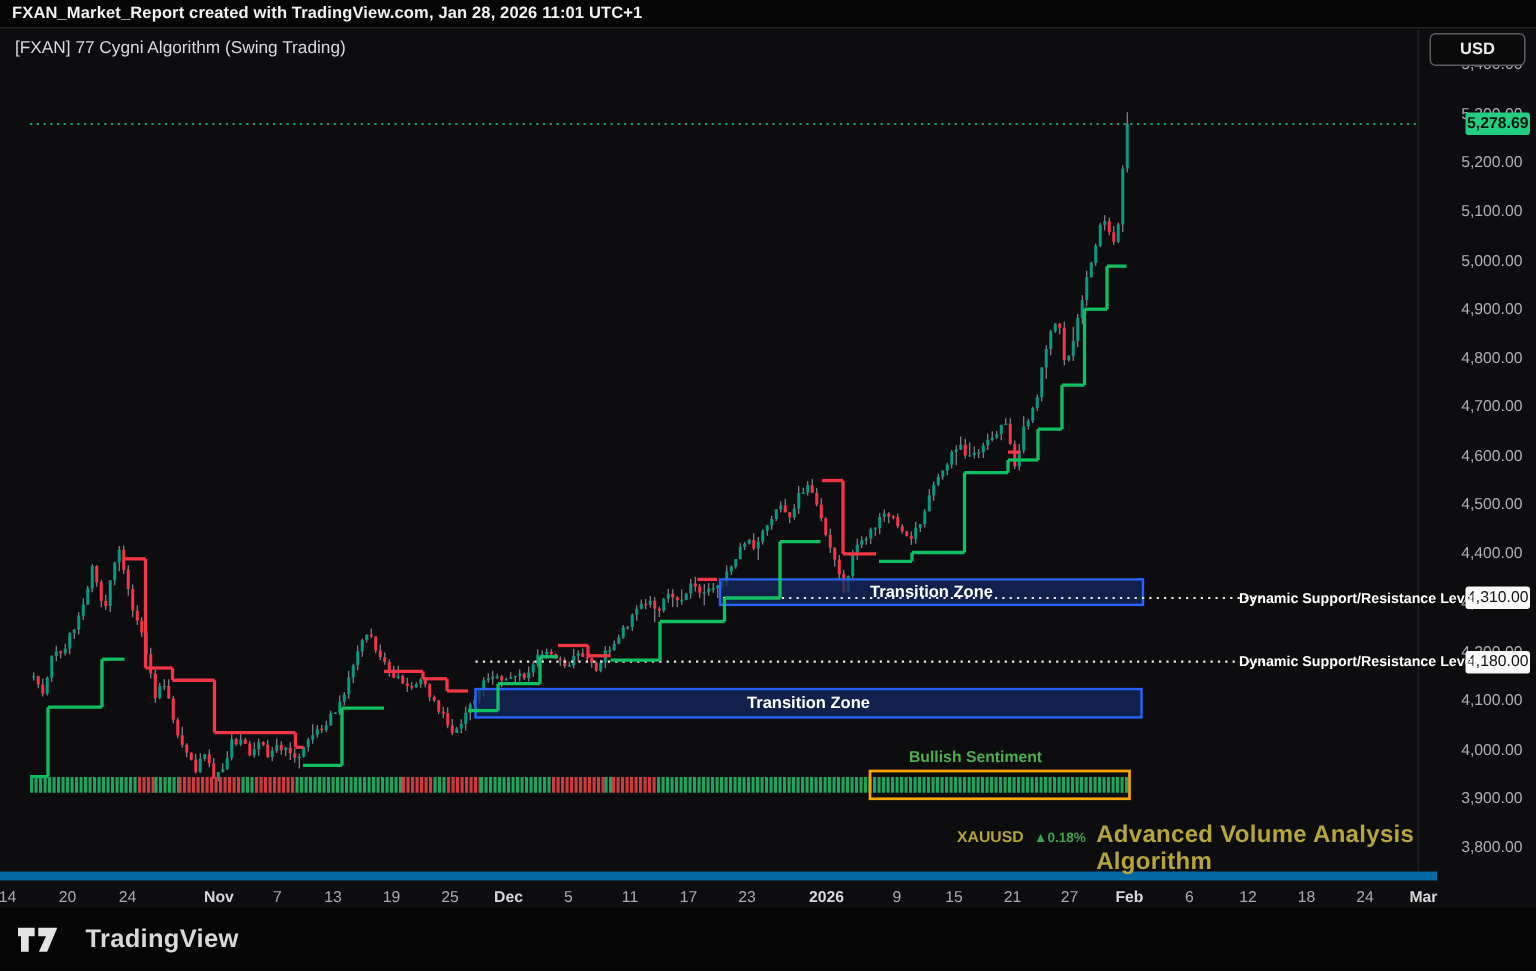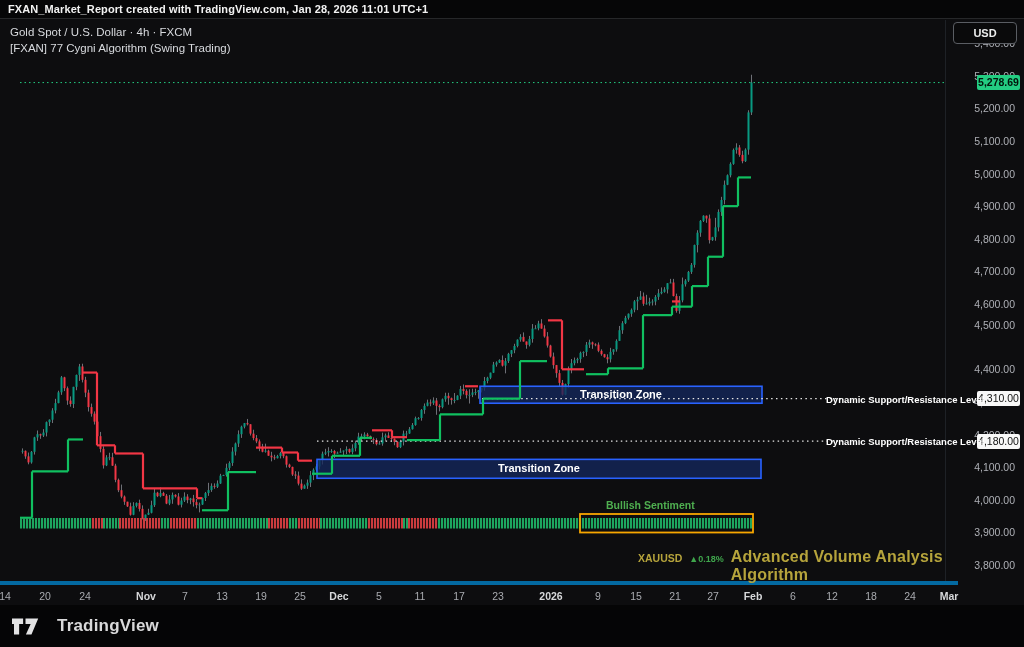--- a/index.html
+++ b/index.html
@@ -35,21 +35,21 @@
   .chip.white{background:#f8f8f8;color:#111;}
   .chip.green{background:#23cd82;color:#03160c;font-weight:700;}
   .usd-btn{
     position:absolute;top:2px;left:7px;right:7px;height:20px;
     background:#0a0a0b;border:1px solid #5a5d63;border-radius:4px;
     color:#eceded;font-size:11px;font-weight:700;
     display:flex;align-items:center;justify-content:center;z-index:6;
   }
   .xaxis{
     position:absolute;top:581px;left:0;width:958px;height:24px;
-    border-top:4px solid #0369a1;box-sizing:border-box;background:#0d0d0f;
+    border-top:6px solid #0369a1;box-sizing:border-box;background:#0d0d0f;
   }
   .xlabel{
     position:absolute;top:5px;width:40px;margin-left:-20px;text-align:center;
     color:#a9abb0;font-size:10.5px;white-space:nowrap;
   }
   .xlabel.major{color:#d7d8da;font-weight:700;}
   .sr-label{
     position:absolute;color:#fff;font-size:9.5px;font-weight:700;white-space:nowrap;z-index:4;
   }
   .bullish-label{
@@ -871,21 +871,20 @@
       <rect x="718" y="498" width="2.1" height="10.5" fill="#1da55f"></rect>
       <rect x="721" y="498" width="2.1" height="10.5" fill="#1da55f"></rect>
       <rect x="724" y="498" width="2.1" height="10.5" fill="#1da55f"></rect>
       <rect x="727" y="498" width="2.1" height="10.5" fill="#1da55f"></rect>
       <rect x="730" y="498" width="2.1" height="10.5" fill="#1da55f"></rect>
       <rect x="560" y="494" width="173" height="18.5" fill="none" stroke="#f7a600" stroke-width="1.8"></rect>
     </svg>
 </div>
 
 <div class="legend">
-  <div class="lrow">Gold Spot / U.S. Dollar · 4h · FXCM</div>
   <div class="lrow">[FXAN] 77 Cygni Algorithm (Swing Trading)</div>
 </div>
 
 <div id="srlabels">
     <div class="sr-label" style="left: 826px; top: 393.667px;">Dynamic Support/Resistance Level</div>
     <div class="sr-label" style="left: 826px; top: 436.086px;">Dynamic Support/Resistance Level</div>
   </div>
 
 <div class="bullish-label">Bullish Sentiment</div>
 
@@ -899,21 +898,21 @@
   <div class="usd-btn">USD</div>
 <div class="tick" style="top: 17px;">5,400.00</div>
     <div class="tick" style="top: 49.63px;">5,300.00</div>
     <div class="tick" style="top: 82.26px;">5,200.00</div>
     <div class="tick" style="top: 114.89px;">5,100.00</div>
     <div class="tick" style="top: 147.52px;">5,000.00</div>
     <div class="tick" style="top: 180.15px;">4,900.00</div>
     <div class="tick" style="top: 212.78px;">4,800.00</div>
     <div class="tick" style="top: 245.41px;">4,700.00</div>
     <div class="tick" style="top: 278.04px;">4,600.00</div>
-    <div class="tick" style="top: 299px;">4,500.00</div>
+    <div class="tick" style="top: 310px;">4,500.00</div>
     <div class="tick" style="top: 343.3px;">4,400.00</div>
     <div class="tick" style="top: 375.93px;">4,300.00</div>
     <div class="tick" style="top: 408.56px;">4,200.00</div>
     <div class="tick" style="top: 441.19px;">4,100.00</div>
     <div class="tick" style="top: 473.82px;">4,000.00</div>
     <div class="tick" style="top: 506.45px;">3,900.00</div>
     <div class="tick" style="top: 539.08px;">3,800.00</div>
     <div class="chip white" style="top: 371.167px;">4,310.00</div>
     <div class="chip white" style="top: 413.586px;">4,180.00</div>
     <div class="chip green" style="top: 55.0835px;">5,278.69</div>

